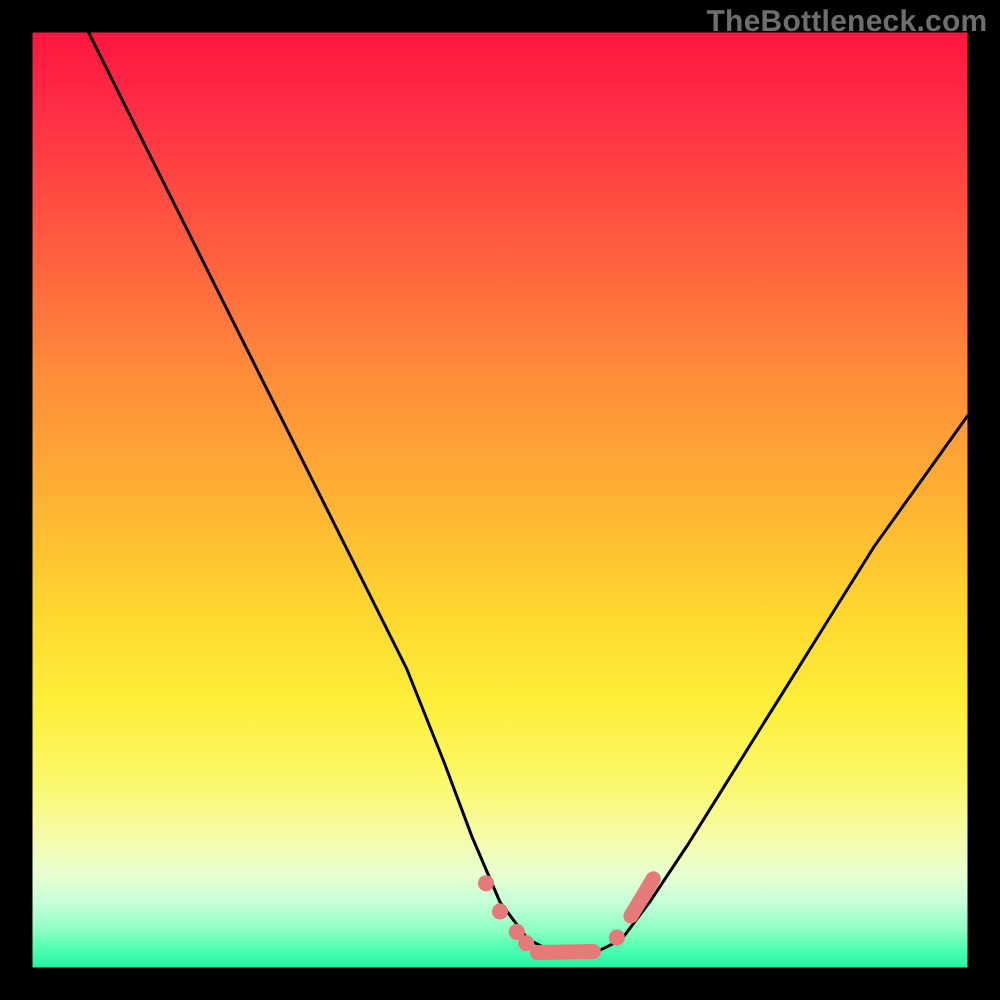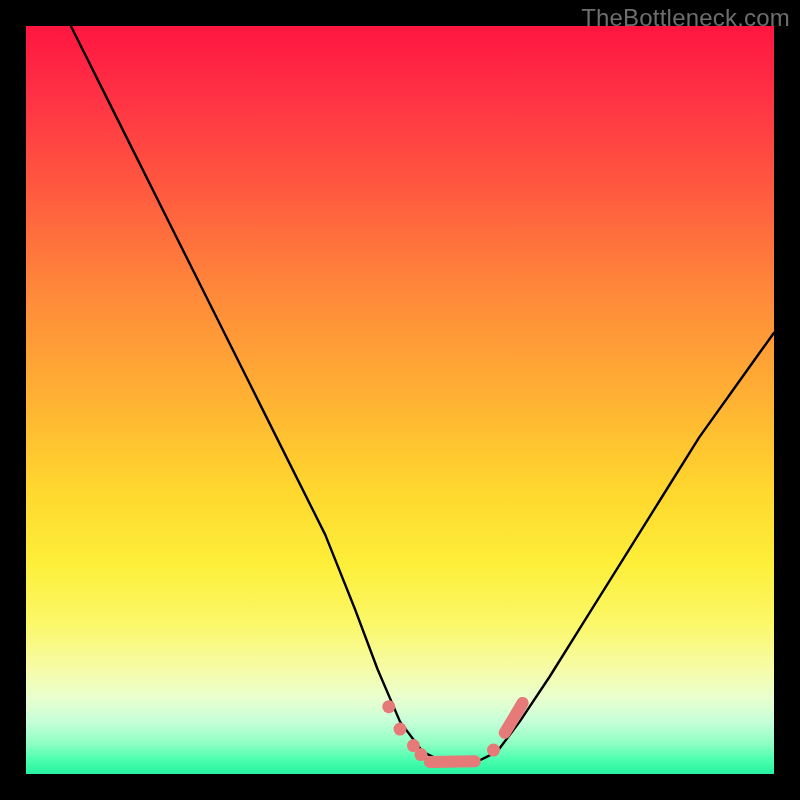--- a/index.html
+++ b/index.html
@@ -43,21 +43,21 @@
       #4dffb0 98%,
       #25f3a0 100%
     );
   }
   .watermark {
     position: absolute;
     top: 4px;
     right: 10px;
     color: #6e6e6e;
     font-size: 24px;
-    font-weight: 400;
+    font-weight: 700;
     letter-spacing: 0.2px;
     user-select: none;
   }
   svg.curve {
     position: absolute;
     left: 0;
     top: 0;
     width: 748px;
     height: 748px;
     overflow: visible;

